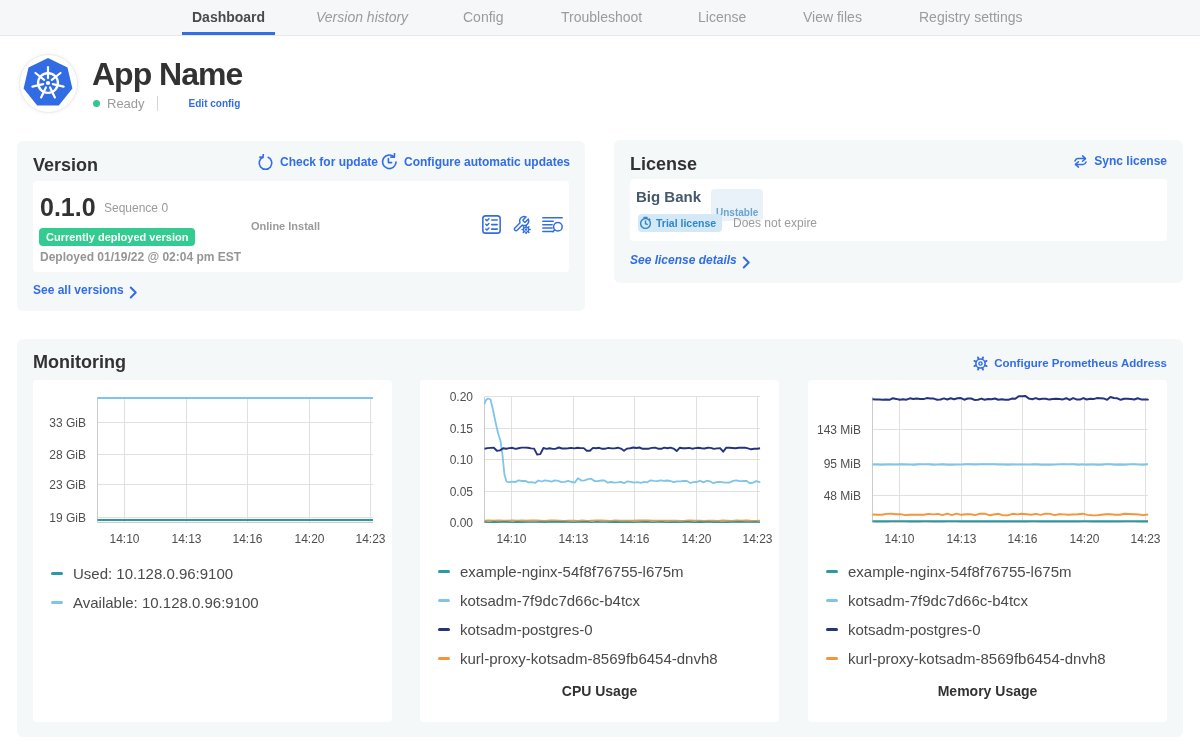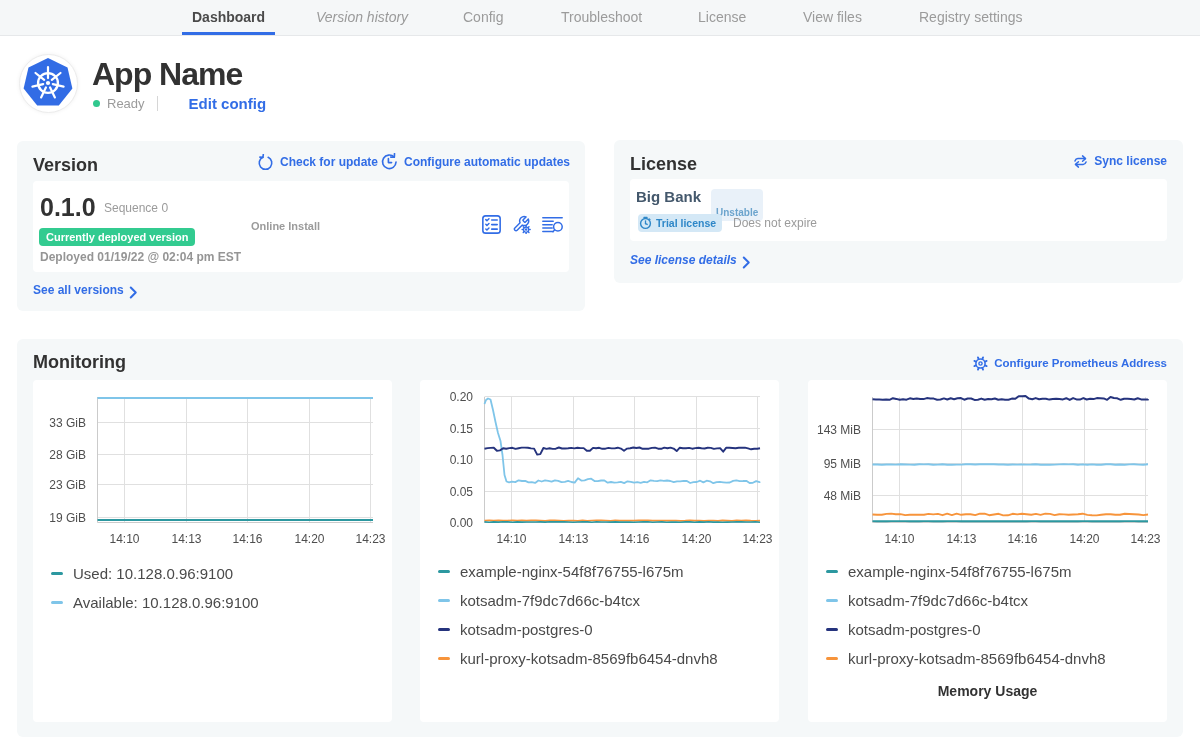--- a/index.html
+++ b/index.html
@@ -70,21 +70,21 @@
       <line x1="24.2" y1="30.1" x2="13.4" y2="32.6" stroke="#fff" stroke-width="2.2" stroke-linecap="round"></line>
       <line x1="25.2" y1="25.9" x2="16.5" y2="19.0" stroke="#fff" stroke-width="2.2" stroke-linecap="round"></line>
       <circle cx="29" cy="29" r="2.1" fill="#fff"></circle>
     </svg>
   </div>
 <div class="apptitle">App Name</div>
 <div class="statusrow">
     <span class="dot"></span>
     <span>Ready</span>
     <span class="vbar"></span>
-    <a class="blue" style="font-size:15px;padding-left:23px;">Edit config</a>
+    <a class="blue" style="font-size:10px;padding-left:23px;">Edit config</a>
   </div>
 
 <div class="card" id="vcard">
   <div class="card-h" style="top:15px;">Version</div>
   <div class="linkrow" style="right:207px; top:12px;"><svg width="17" height="17" viewBox="0 0 17 17" style="">
         <path d="M 11.16 3.29 A 6.3 6.3 0 1 1 5.84 3.29" fill="none" stroke="#326de6" stroke-width="1.6" stroke-linecap="round"></path>
         <polyline points="6.3,0.4 5.95,3.4 2.9,3.15" fill="none" stroke="#326de6" stroke-width="1.6" stroke-linecap="round" stroke-linejoin="round"></polyline>
       </svg>Check for update</div>
   <div class="linkrow" style="right:15px; top:12px;"><svg width="18" height="18" viewBox="0 0 16.5 16.5" style="">
         <path d="M 13.0 3.8 A 6.2 6.2 0 1 0 14.7 8.3" fill="none" stroke="#326de6" stroke-width="1.5" stroke-linecap="round"></path>
@@ -237,20 +237,21 @@
         <text x="337.5" y="163" text-anchor="middle" font-size="12" fill="#4e4e4e" font-family="Liberation Sans">14:23</text>
         <polyline points="64.5,24.0 66.0,20.0 68.0,18.5 70.5,19.5 73.0,30.0 75.5,42.0 78.0,53.0 80.5,61.0 82.5,75.0 84.5,95.0 86.5,101.5 89.0,102.3 92.0,101.6 95.3,102.1 98.6,100.3 101.9,101.0 105.2,100.9 108.5,102.4 111.8,102.2 115.1,102.9 118.4,100.5 121.7,101.5 125.0,100.3 128.3,100.9 131.6,101.7 134.9,100.3 138.2,100.8 141.5,102.1 144.8,101.8 148.1,100.9 151.4,102.0 154.7,102.6 158.0,98.2 161.3,100.6 164.6,100.3 167.9,99.2 171.2,98.7 174.5,101.1 177.8,101.2 181.1,100.5 184.4,100.5 187.7,102.7 191.0,102.0 194.3,102.6 197.6,102.4 200.9,101.8 204.2,103.1 207.5,101.3 210.8,101.9 214.1,102.7 217.4,102.1 220.7,102.8 224.0,101.9 227.3,102.3 230.6,100.3 233.9,100.9 237.2,101.1 240.5,100.4 243.8,100.9 247.1,100.5 250.4,101.0 253.7,102.1 257.0,101.3 260.3,101.3 263.6,100.8 266.9,101.0 270.2,103.0 273.5,102.1 276.8,102.0 280.1,100.7 283.4,102.4 286.7,100.7 290.0,101.3 293.3,103.2 296.6,102.1 299.9,101.9 303.2,102.3 306.5,102.7 309.8,102.5 313.1,100.9 316.4,100.3 319.7,101.1 323.0,101.0 326.3,100.8 329.6,103.0 332.9,102.8 336.2,101.1 339.5,102.2 340.0,101.4" fill="none" stroke="#7fc5e9" stroke-width="1.8" stroke-linejoin="round"></polyline>
         <polyline points="64.5,68.8 67.6,68.1 70.7,67.9 73.8,67.8 76.9,70.8 80.0,70.4 83.1,68.3 86.2,68.8 89.3,68.1 92.4,67.8 95.5,68.9 98.6,68.2 101.7,67.6 104.8,67.6 107.9,67.7 111.0,68.4 114.1,68.6 117.2,74.6 120.3,74.1 123.4,68.0 126.5,68.9 129.6,68.2 132.7,68.9 135.8,68.7 138.9,67.5 142.0,68.5 145.1,68.5 148.2,68.3 151.3,67.9 154.4,68.4 157.5,67.7 160.6,68.1 163.7,68.1 166.8,70.8 169.9,70.7 173.0,67.9 176.1,68.2 179.2,67.8 182.3,68.8 185.4,68.7 188.5,67.9 191.6,68.4 194.7,68.4 197.8,67.7 200.9,68.6 204.0,70.8 207.1,68.6 210.2,68.2 213.3,67.5 216.4,68.0 219.5,67.5 222.6,68.8 225.7,68.7 228.8,68.7 231.9,67.9 235.0,67.6 238.1,68.7 241.2,68.8 244.3,67.6 247.4,68.2 250.5,67.6 253.6,68.6 256.7,71.1 259.8,67.7 262.9,68.2 266.0,68.3 269.1,67.9 272.2,68.7 275.3,68.1 278.4,67.8 281.5,68.3 284.6,68.5 287.7,67.8 290.8,67.9 293.9,68.9 297.0,68.4 300.1,68.1 303.2,71.7 306.3,67.7 309.4,67.8 312.5,68.0 315.6,68.3 318.7,67.8 321.8,67.8 324.9,67.6 328.0,68.4 331.1,69.3 334.2,68.8 337.3,68.7 340.0,68.2" fill="none" stroke="#25337d" stroke-width="1.9" stroke-linejoin="round"></polyline>
         <polyline points="64.5,140.5 69.2,140.4 73.8,140.7 78.5,140.3 83.2,140.6 87.8,140.5 92.5,140.3 97.2,140.6 101.9,140.3 106.5,140.6 111.2,140.3 115.9,140.4 120.5,140.6 125.2,140.8 129.9,140.4 134.5,140.4 139.2,140.7 143.9,140.9 148.6,140.6 153.2,140.5 157.9,140.9 162.6,140.3 167.2,140.8 171.9,140.5 176.6,140.4 181.2,140.4 185.9,140.5 190.6,140.8 195.2,140.4 199.9,140.6 204.6,140.7 209.3,140.5 213.9,140.6 218.6,140.3 223.3,140.3 227.9,140.4 232.6,140.7 237.3,140.6 241.9,140.5 246.6,140.7 251.3,140.6 255.9,140.5 260.6,140.8 265.3,140.7 270.0,140.4 274.6,140.6 279.3,140.6 284.0,140.8 288.6,140.7 293.3,140.5 298.0,140.9 302.6,140.4 307.3,140.6 312.0,140.8 316.7,140.4 321.3,140.6 326.0,140.3 330.7,140.7 335.3,140.8 340.0,140.6" fill="none" stroke="#f7943b" stroke-width="1.7" stroke-linejoin="round"></polyline>
         <polyline points="64.5,141.9 69.2,142.2 73.8,141.9 78.5,142.1 83.2,141.8 87.8,141.9 92.5,142.2 97.2,141.9 101.9,142.1 106.5,142.0 111.2,142.0 115.9,142.0 120.5,141.9 125.2,142.1 129.9,141.8 134.5,141.9 139.2,141.8 143.9,141.9 148.6,142.0 153.2,142.2 157.9,142.0 162.6,141.8 167.2,141.9 171.9,142.2 176.6,141.8 181.2,142.0 185.9,142.0 190.6,142.1 195.2,141.9 199.9,142.1 204.6,142.0 209.3,142.1 213.9,142.2 218.6,142.0 223.3,141.9 227.9,141.8 232.6,142.2 237.3,142.0 241.9,141.9 246.6,142.2 251.3,142.0 255.9,142.1 260.6,142.2 265.3,141.9 270.0,141.9 274.6,142.2 279.3,141.9 284.0,142.1 288.6,141.8 293.3,142.1 298.0,142.1 302.6,142.2 307.3,142.1 312.0,142.0 316.7,141.9 321.3,141.9 326.0,142.0 330.7,142.0 335.3,141.8 340.0,142.2" fill="none" stroke="#2c98a0" stroke-width="1.6" stroke-linejoin="round"></polyline>
       </svg>
     <div class="legend" style="top:185px;"><span class="dash" style="background:#2c98a0;"></span>example-nginx-54f8f76755-l675m</div>
     <div class="legend" style="top:214px;"><span class="dash" style="background:#7fc5e9;"></span>kotsadm-7f9dc7d66c-b4tcx</div>
     <div class="legend" style="top:243px;"><span class="dash" style="background:#25337d;"></span>kotsadm-postgres-0</div>
     <div class="legend" style="top:272px;"><span class="dash" style="background:#f7943b;"></span>kurl-proxy-kotsadm-8569fb6454-dnvh8</div>
+    <div class="ctitle">CPU Usage</div>
   </div>
   <div class="chartcard" style="left:791px;">
     <svg width="359" height="170" viewBox="0 0 359 170" style="position:absolute;left:0;top:0;">
         <line x1="64.5" y1="49.5" x2="340.0" y2="49.5" stroke="#e0e0e0" stroke-width="1"></line>
         <line x1="64.5" y1="83.5" x2="340.0" y2="83.5" stroke="#e0e0e0" stroke-width="1"></line>
         <line x1="64.5" y1="115.5" x2="340.0" y2="115.5" stroke="#e0e0e0" stroke-width="1"></line>
         <line x1="91.5" y1="17.0" x2="91.5" y2="142.5" stroke="#e0e0e0" stroke-width="1"></line>
         <line x1="153.5" y1="17.0" x2="153.5" y2="142.5" stroke="#e0e0e0" stroke-width="1"></line>
         <line x1="214.5" y1="17.0" x2="214.5" y2="142.5" stroke="#e0e0e0" stroke-width="1"></line>
         <line x1="276.5" y1="17.0" x2="276.5" y2="142.5" stroke="#e0e0e0" stroke-width="1"></line>

